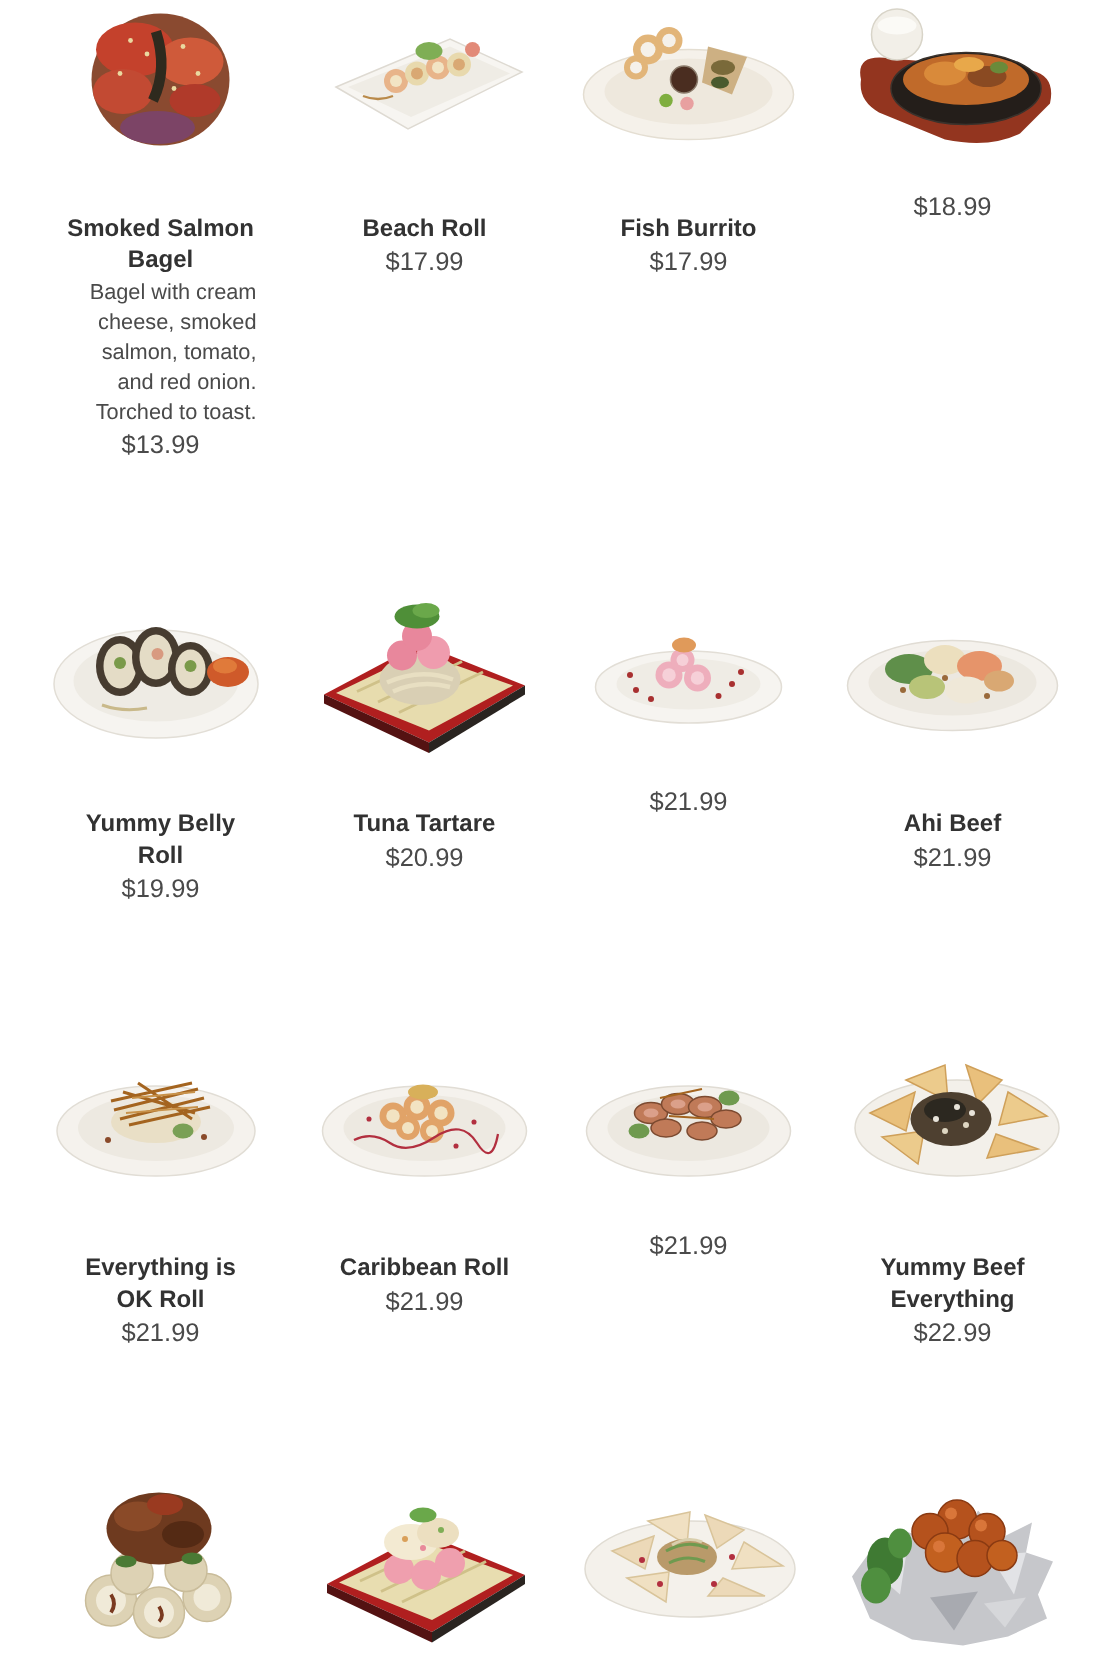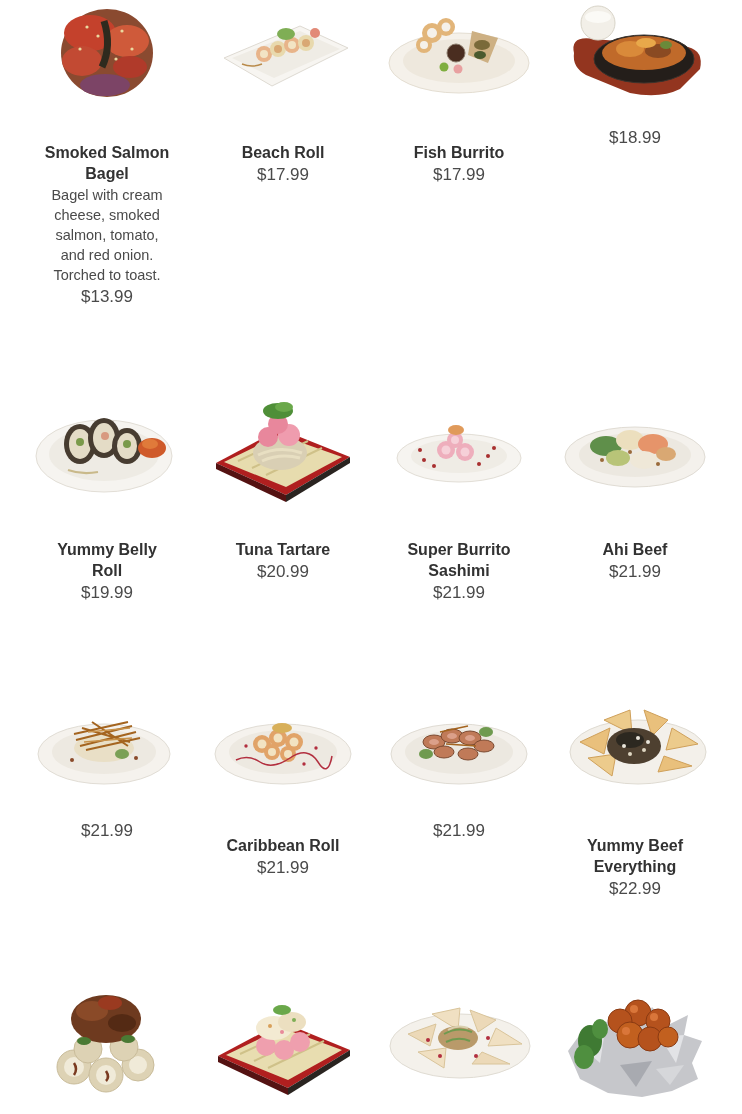--- a/index.html
+++ b/index.html
@@ -21,21 +21,21 @@
   .imgbox {
     height:150px;
     display:flex; align-items:center; justify-content:center;
   }
   .title {
     font-size:16px; font-weight:bold; color:#323232;
     line-height:21px; margin:16px auto 0; max-width:126px;
   }
   .desc {
     font-size:14.5px; color:#4a4a4a;
-    line-height:20px; margin:1px auto 0; max-width:128px;
+    line-height:20px; margin:1px auto 0; max-width:128px;text-align:right;
   }
   .price {
     font-size:17px; color:#4a4a4a;
     line-height:21px; margin:1px 0 0;
   }
 </style>
 </head>
 <body>
 
 <div class="grid">
@@ -182,21 +182,20 @@
           <circle cx="71" cy="32" r="4" fill="#f6d0d8"></circle>
         <ellipse cx="72" cy="22" rx="8" ry="5" fill="#e09a5a"></ellipse>
         <circle cx="40" cy="52" r="2" fill="#a83030"></circle>
           <circle cx="50" cy="58" r="2" fill="#a83030"></circle>
         <circle cx="95" cy="56" r="2" fill="#a83030"></circle>
           <circle cx="104" cy="48" r="2" fill="#a83030"></circle>
         <circle cx="110" cy="40" r="2" fill="#a83030"></circle>
           <circle cx="36" cy="42" r="2" fill="#a83030"></circle>
       </svg>
     </div>
-    <h3 class="title">Super Burrito Sashimi</h3>
     <p class="price">$21.99</p>
   </div>
 
   <div class="card">
     <div class="imgbox">
       <svg width="150" height="92" viewBox="0 0 150 92">
         <ellipse cx="75" cy="55" rx="70" ry="30" fill="#f4f1ec" stroke="#e0dcd4"></ellipse>
         <ellipse cx="75" cy="53" rx="56" ry="22" fill="#ece8e0"></ellipse>
         <ellipse cx="46" cy="44" rx="16" ry="10" fill="#5f8f4a"></ellipse>
         <ellipse cx="70" cy="38" rx="14" ry="10" fill="#ecdfbe"></ellipse>
@@ -219,20 +218,21 @@
         <ellipse cx="72" cy="56" rx="66" ry="30" fill="#f5f2ed" stroke="#e1ddd5"></ellipse>
         <ellipse cx="72" cy="54" rx="52" ry="22" fill="#ede9e1"></ellipse>
         <ellipse cx="72" cy="50" rx="30" ry="14" fill="#e9dfc6"></ellipse>
         <ellipse cx="90" cy="56" rx="7" ry="5" fill="#7aa055"></ellipse>
         <path d="M44,42 L100,28 M48,48 L104,34 M42,36 L96,24 M54,52 L108,40 M50,30 L98,44 M60,24 L96,48" stroke="#a4641f" stroke-width="2" fill="none"></path>
         <path d="M56,34 L98,30 M52,44 L100,40" stroke="#c8924a" stroke-width="1.5" fill="none"></path>
         <circle cx="40" cy="62" r="2" fill="#8a4a2a"></circle>
           <circle cx="104" cy="60" r="2" fill="#8a4a2a"></circle>
       </svg>
     </div>
+    <h3 class="title">Everything is OK Roll</h3>
     <p class="price">$21.99</p>
   </div>
 
   <div class="card">
     <div class="imgbox">
       <svg width="150" height="92" viewBox="0 0 150 92">
         <ellipse cx="75" cy="56" rx="68" ry="30" fill="#f5f2ed" stroke="#e1ddd5"></ellipse>
         <ellipse cx="75" cy="54" rx="54" ry="22" fill="#ede9e1"></ellipse>
         <circle cx="54" cy="46" r="9" fill="#e1a368"></circle>
           <circle cx="54" cy="46" r="4.5" fill="#f2e3c2"></circle>

